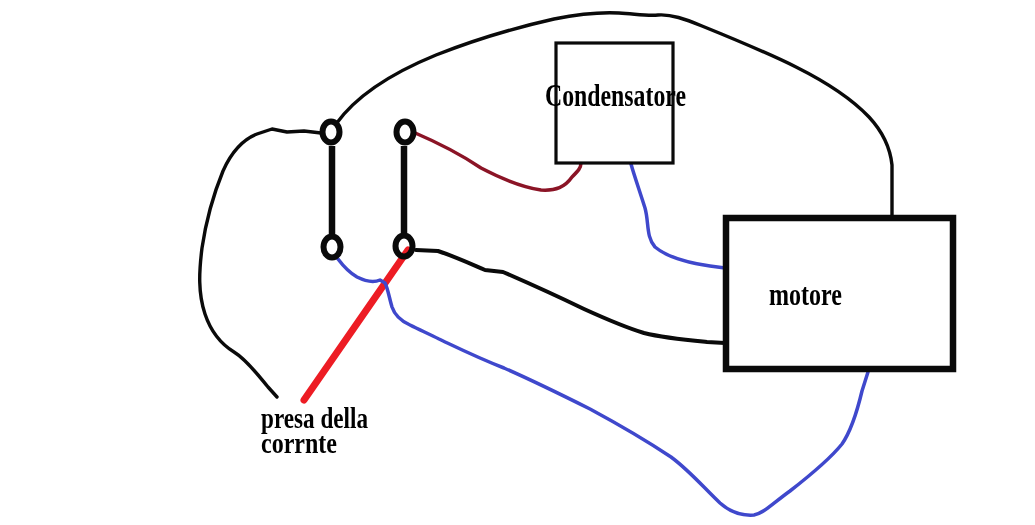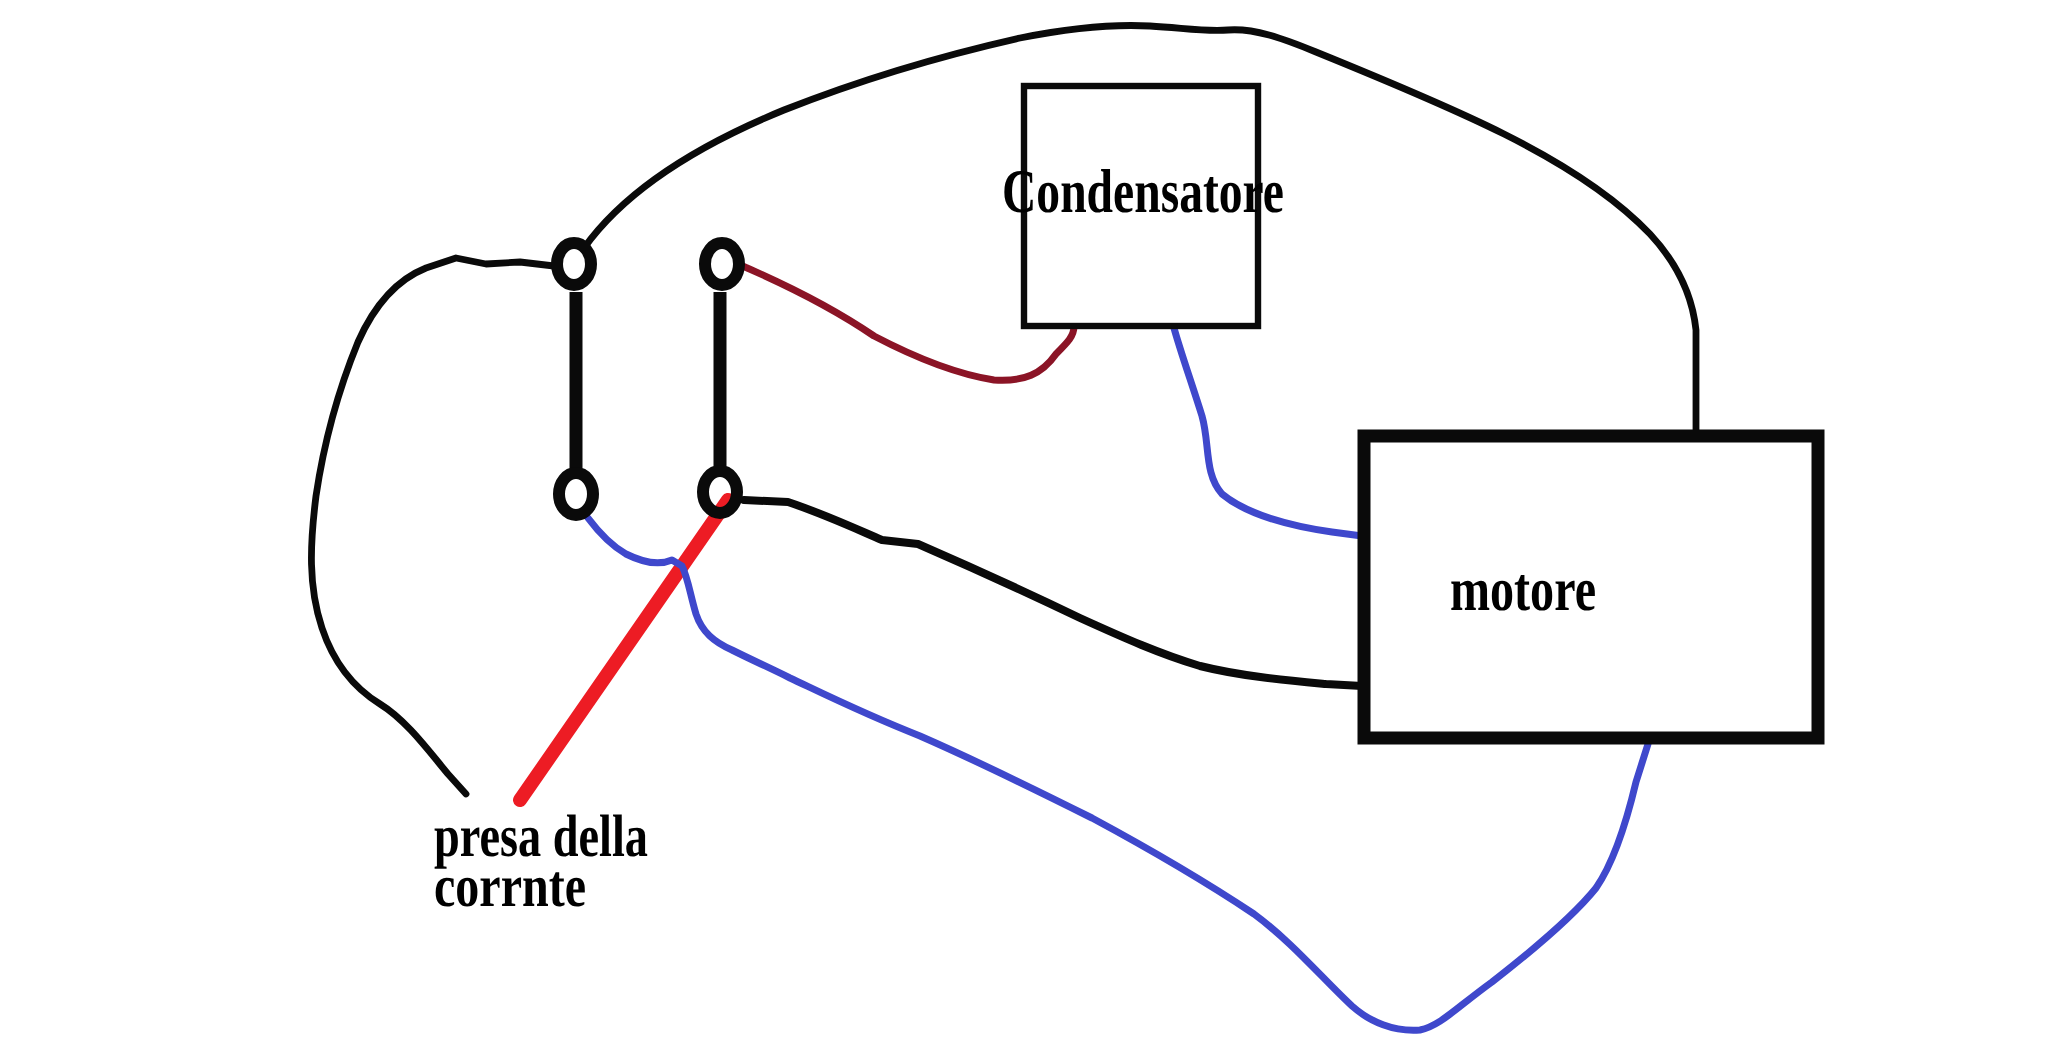--- a/index.html
+++ b/index.html
@@ -7,20 +7,21 @@
     padding: 0;
     background: #ffffff;
     font-family: "Liberation Serif", "DejaVu Serif", serif;
   }
   .canvas-wrap {
     position: relative;
     width: 938px;
     height: 525px;
     background: #ffffff;
     overflow: hidden;
+    padding-left: 44px;
   }
   svg text {
     font-family: "Liberation Serif", "DejaVu Serif", serif;
     font-weight: bold;
     fill: #000000;
   }
   .wire { fill: none; stroke-linecap: round; stroke-linejoin: round; }
   .box  { fill: #ffffff; }
   .terminal { fill: none; }
 </style>

